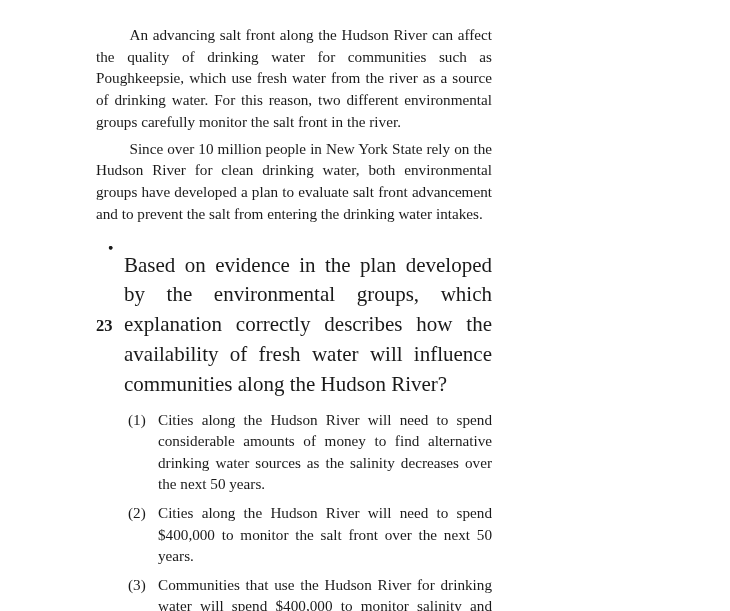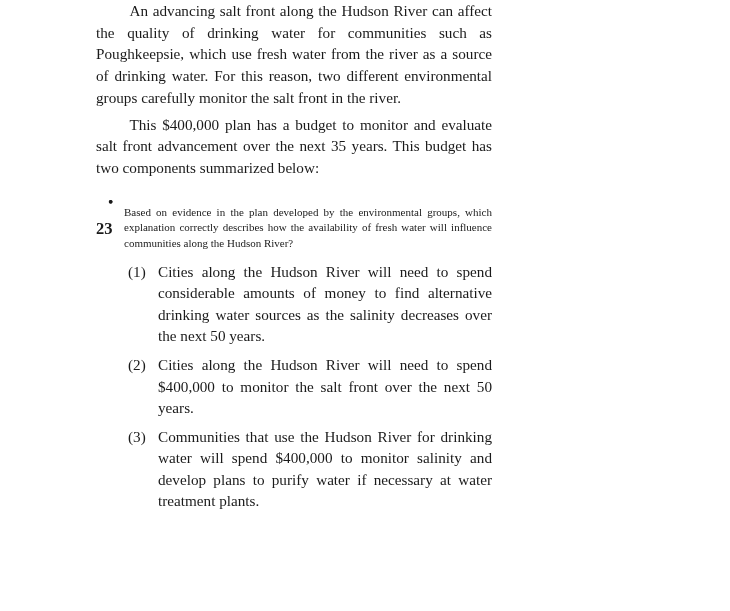--- a/index.html
+++ b/index.html
@@ -12,21 +12,21 @@
     background: #ffffff;
     font-family: "Liberation Serif", serif;
     color: #1a1a1a;
     overflow: hidden;
   }
   .page {
     position: relative;
     width: 602px;
     height: 611px;
     box-sizing: border-box;
-    padding: 0 110px 0 96px;
+    padding: 24px 110px 0 96px;
   }
   .passage p {
     margin: 0 0 0 0;
     text-align: justify;
     text-indent: 2.2em;
     font-size: 15.2px;
     line-height: 1.43;
     hyphens: none;
   }
   .passage p + p {
@@ -62,21 +62,21 @@
   .q-number {
     font-weight: bold;
     font-size: 16.5px;
     width: 28px;
     flex: 0 0 28px;
     margin-left: -28px;
     line-height: 1.4;
   }
   .q-text {
     flex: 1 1 auto;
-    font-size: 11px;
+    font-size: 21px;
     line-height: 1.42;
     text-align: justify;
   }
   .choices {
     margin: 9px 0 0 0;
     padding: 0;
     list-style: none;
   }
   .choices li {
     position: relative;
@@ -95,21 +95,21 @@
     margin-left: 28px;
   }
 </style>
 </head>
 <body>
 
 <div class="page">
 
   <div class="passage">
     <p>An advancing salt front along the Hudson River can affect the quality of drinking water for communities such as Poughkeepsie, which use fresh water from the river as a source of drinking water. For this reason, two different environmental groups carefully monitor the salt front in the river.</p>
-    <p>This $400,000 plan has a budget to monitor and evaluate salt front advancement over the next 35 years. This budget has two components summarized below:</p>
+    <p>Since over 10 million people in New York State rely on the Hudson River for clean drinking water, both environmental groups have developed a plan to evaluate salt front advancement and to prevent the salt from entering the drinking water intakes.</p>
   </div>
 
   <ul class="bullets">
     <li>
       <span class="dot">•</span>
     </li>
     <li>
       <span class="dot">•</span>
     </li>
   </ul>

